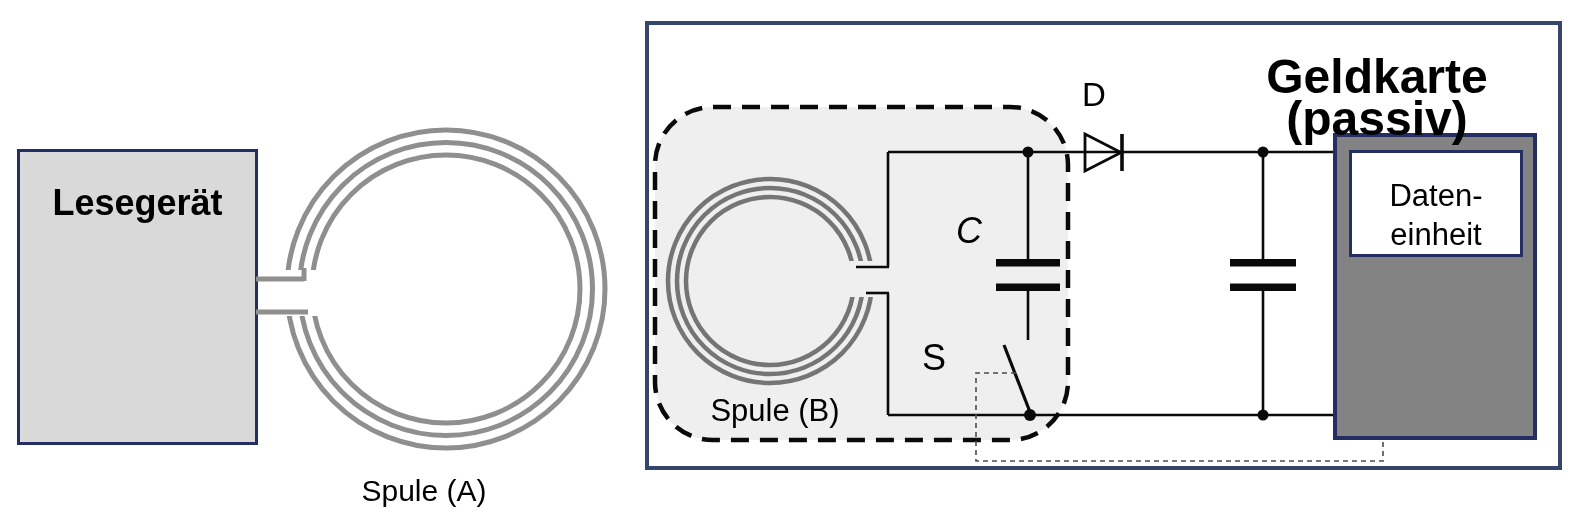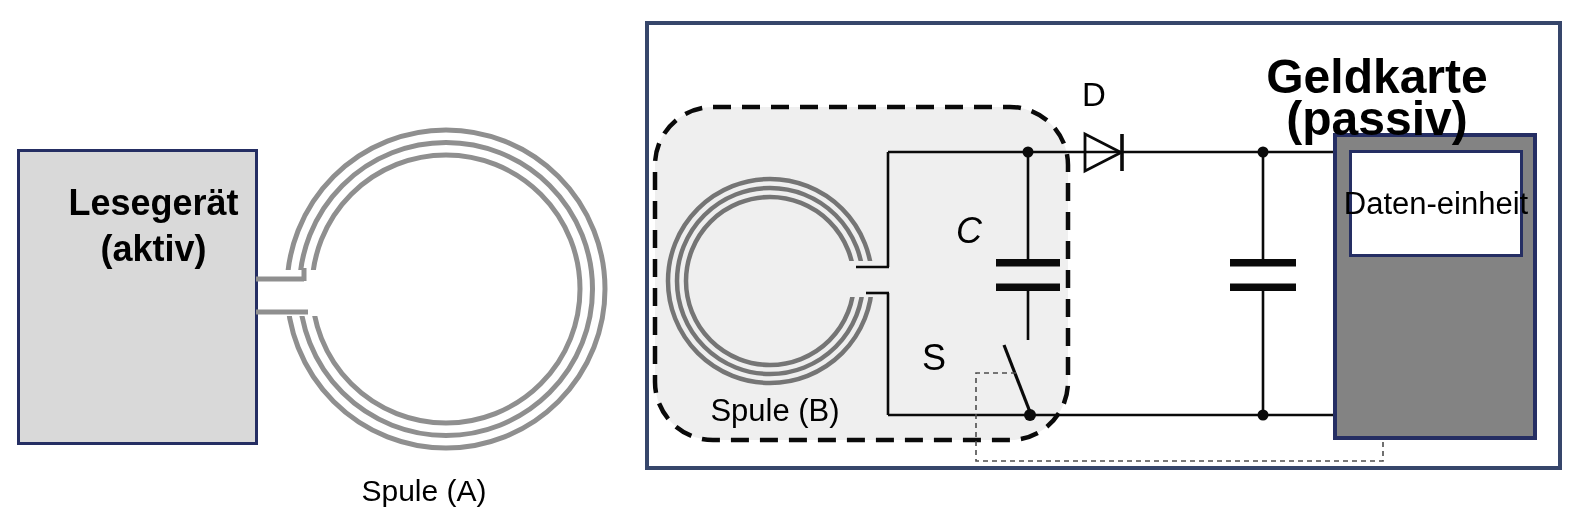--- a/index.html
+++ b/index.html
@@ -8,39 +8,39 @@
     font-family:"Liberation Sans",sans-serif;color:#000;
   }
   .stage *{box-sizing:border-box;}
   
   .reader-box{
     position:absolute;left:17px;top:149px;width:241px;height:296px;
     background:var(--reader-fill);border:3px solid var(--navy);
   }
   .reader-title{
     position:absolute;left:0;top:28px;width:100%;text-align:center;
-    font-weight:bold;font-size:36px;line-height:46px;margin-left:16px;
+    font-weight:bold;font-size:36px;line-height:46px;
   }
   .card-box{
     position:absolute;left:645px;top:21px;width:917px;height:449px;
     border:4px solid var(--card-border);background:transparent;
   }
   .card-title{
     position:absolute;left:1192px;top:56px;width:370px;text-align:center;
     font-weight:bold;font-size:48px;line-height:42px;
   }
   svg.diagram{position:absolute;left:0;top:0;width:1590px;height:525px;}
   
   .chip{
     position:absolute;left:1333px;top:133px;width:204px;height:307px;
     background:var(--chip-fill);border:4px solid var(--navy);
   }
   .chip-box{
     position:absolute;background:#fff;border:3px solid var(--navy);
-    display:flex;flex-direction:row;align-items:center;justify-content:center;
+    display:flex;flex-direction:column;align-items:center;justify-content:flex-end;
     font-size:31px;line-height:39px;text-align:center;
   }
   .chip-box.data-box{left:12px;top:13px;width:174px;height:107px;}
   .chip-box.ctrl-box{left:10px;top:170px;width:178px;height:117px;}
   
   .lbl{position:absolute;text-align:center;}
   .spule-a{left:334px;top:474px;width:180px;font-size:30px;}
   .spule-b{left:675px;top:393px;width:200px;font-size:31px;}
   .d-lbl{left:1064px;top:76px;width:60px;font-size:33px;}
   .c-lbl{left:939px;top:211px;width:60px;font-size:36px;font-style:italic;line-height:40px;}
@@ -66,21 +66,20 @@
 </head>
 <body>
 
 <div class="stage">
 
   <div class="card-box"></div>
 
   <div class="reader-box">
     <div class="reader-title">
       <div>Lesegerät</div>
-      <div>(aktiv)</div>
     </div>
   </div>
 
   <svg class="diagram" viewBox="0 0 1590 525" aria-hidden="true">
 
     <g>
       <rect class="module-rect" x="655" y="107" width="413" height="333" rx="58" ry="58"></rect>
     </g>
 
     <g>

